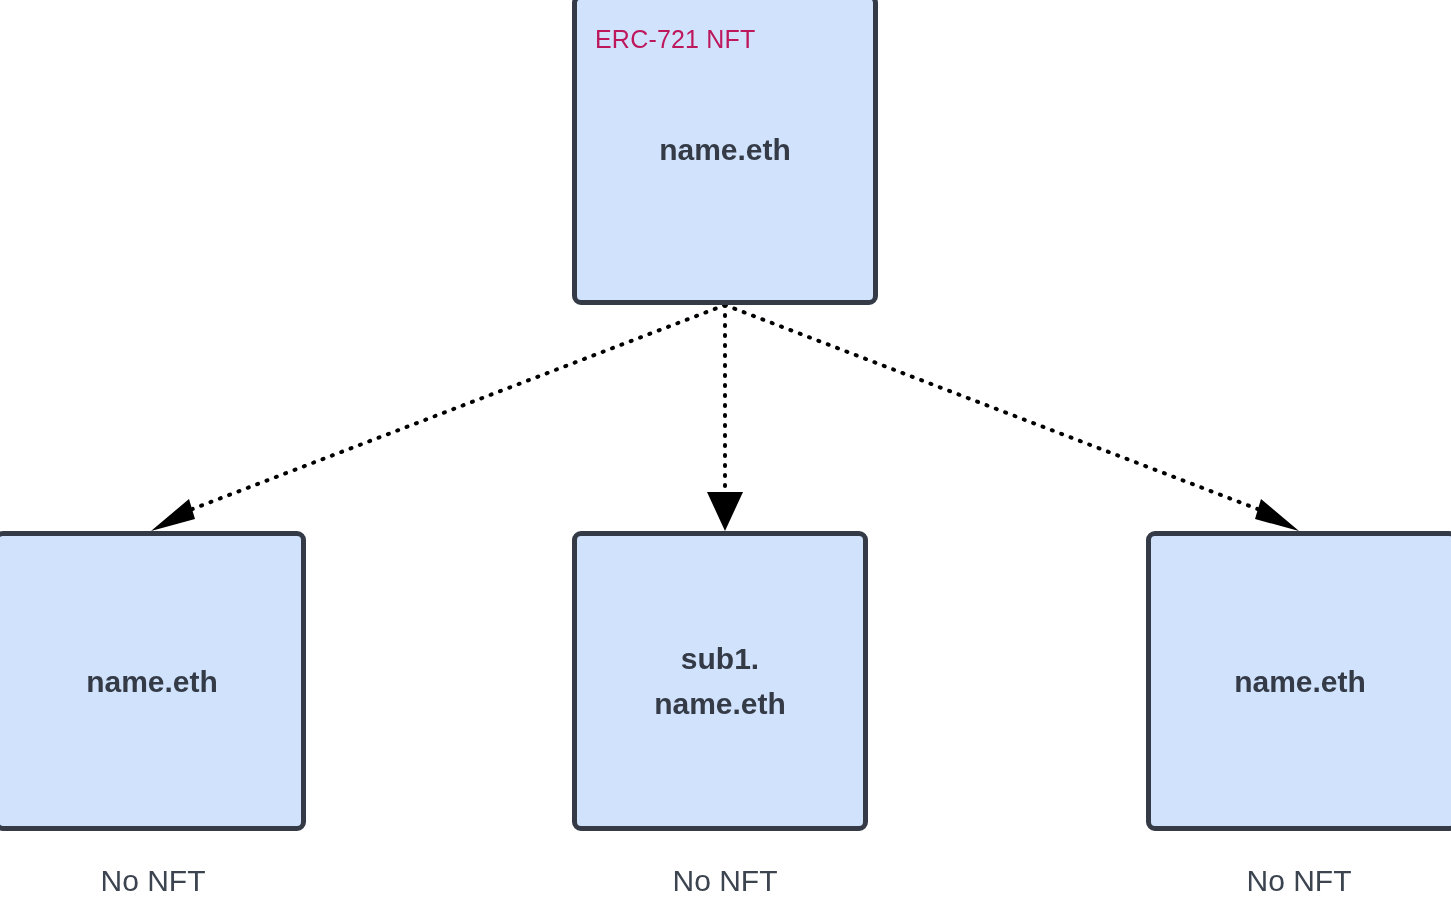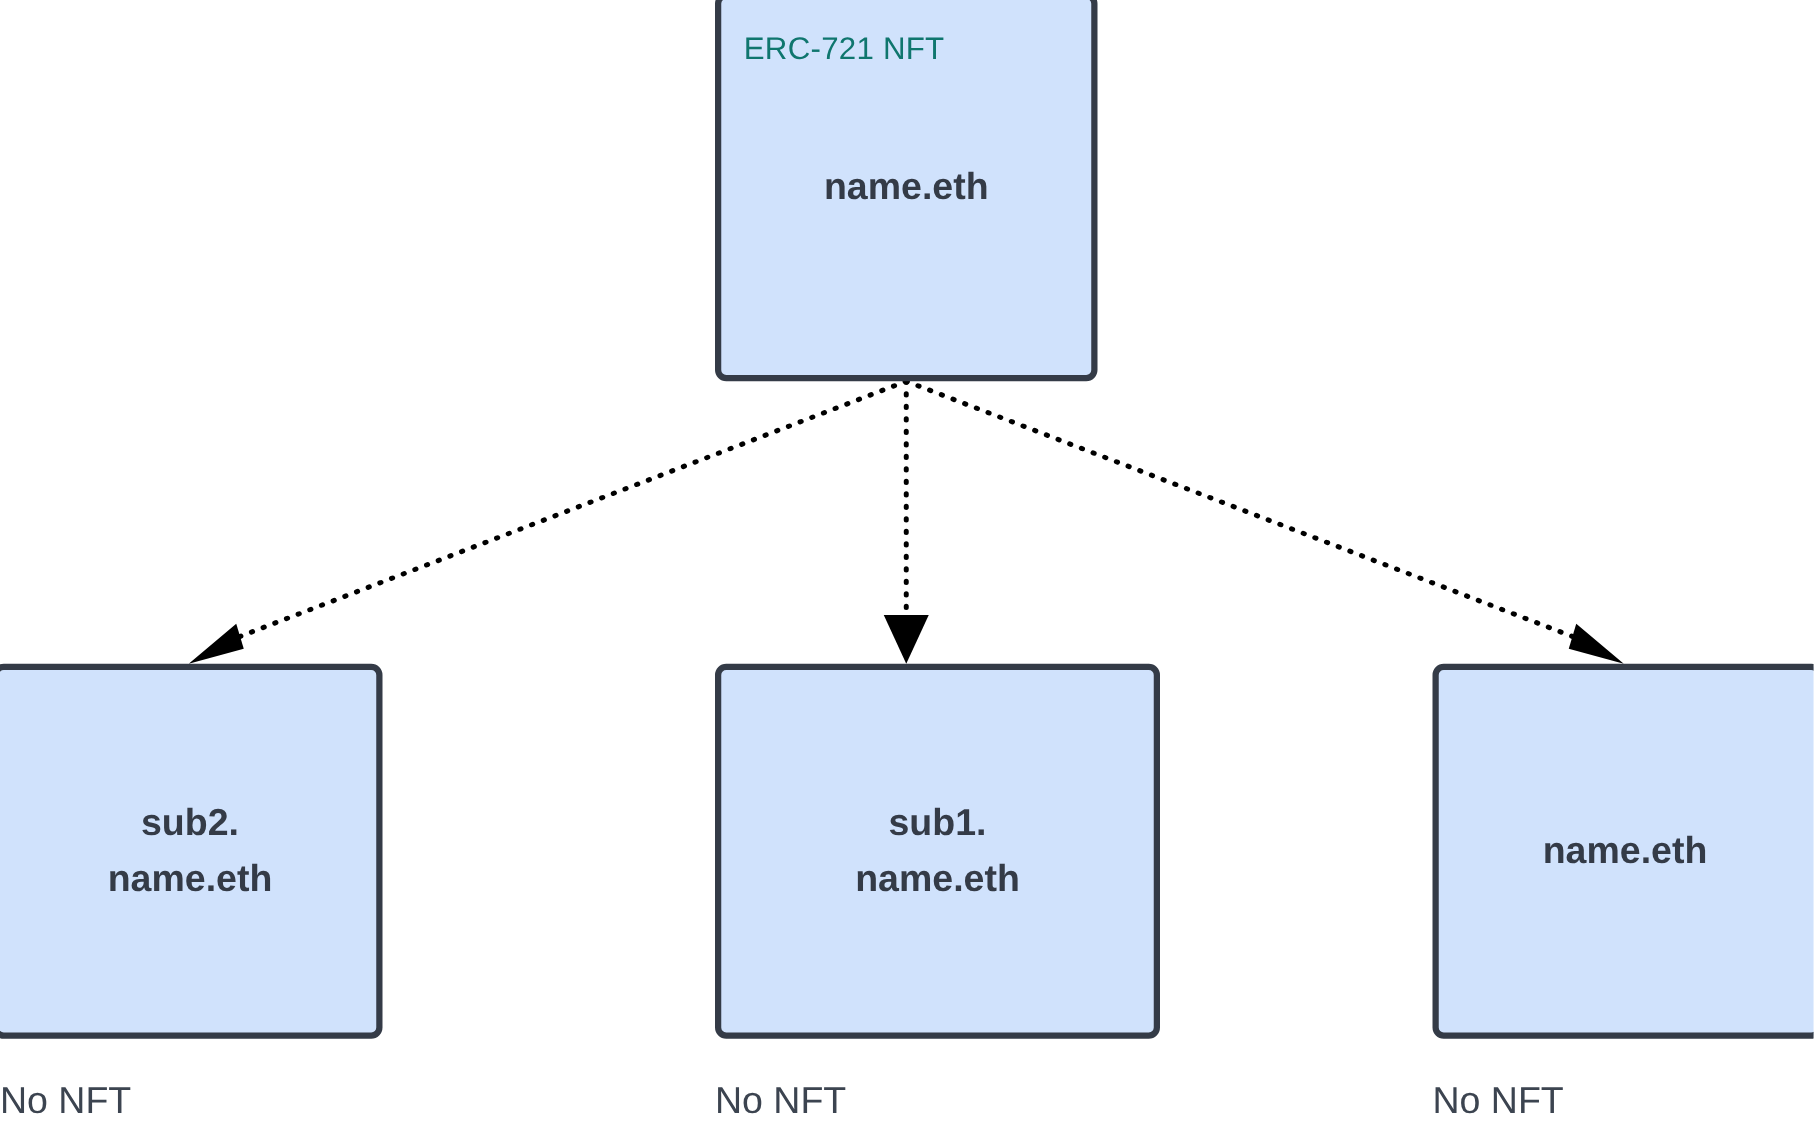--- a/index.html
+++ b/index.html
@@ -39,36 +39,36 @@
   }
   .node-sub-left {
     left: -6px;
     top: 531px;
     width: 312px;
     height: 300px;
   }
   .node-sub-mid {
     left: 572px;
     top: 531px;
-    width: 356px;
+    width: 296px;
     height: 300px;
   }
   .node-sub-right {
     left: 1146px;
     top: 531px;
     width: 312px;
     height: 300px;
   }
   .node-kind {
     position: absolute;
     left: 18px;
     top: 26px;
     font-size: 25px;
     font-weight: 400;
-    color: #0f766e;
+    color: #be185d;
     letter-spacing: 0.2px;
     white-space: nowrap;
   }
   .node-root .node-label {
     position: absolute;
     left: 0;
     right: 0;
     top: 134px;
     text-align: center;
     font-size: 30px;
@@ -90,20 +90,21 @@
     line-height: 45px;
   }
   .node-sub-left .node-label { padding-left: 4px; }
   .node-sub-right .node-label { padding-right: 4px; }
   .node-caption {
     position: absolute;
     top: 864px;
     font-size: 30px;
     font-weight: 400;
     color: #3c4450;
+    text-align: center;
     white-space: nowrap;
     z-index: 2;
   }
   .cap-left  { left: 0px;    width: 306px; }
   .cap-mid   { left: 572px;  width: 306px; }
   .cap-right { left: 1146px; width: 306px; }
 </style>
 </head>
 <body>
 
@@ -127,21 +128,20 @@
     </g>
   </svg>
 
   <div class="node node-root">
     <div class="node-kind">ERC-721 NFT</div>
     <div class="node-label">name.eth</div>
   </div>
 
   <div class="node node-sub-left">
     <div class="node-label">
-      <div>sub2.</div>
       <div>name.eth</div>
     </div>
   </div>
   <div class="node-caption cap-left">No NFT</div>
 
   <div class="node node-sub-mid">
     <div class="node-label">
       <div>sub1.</div>
       <div>name.eth</div>
     </div>

